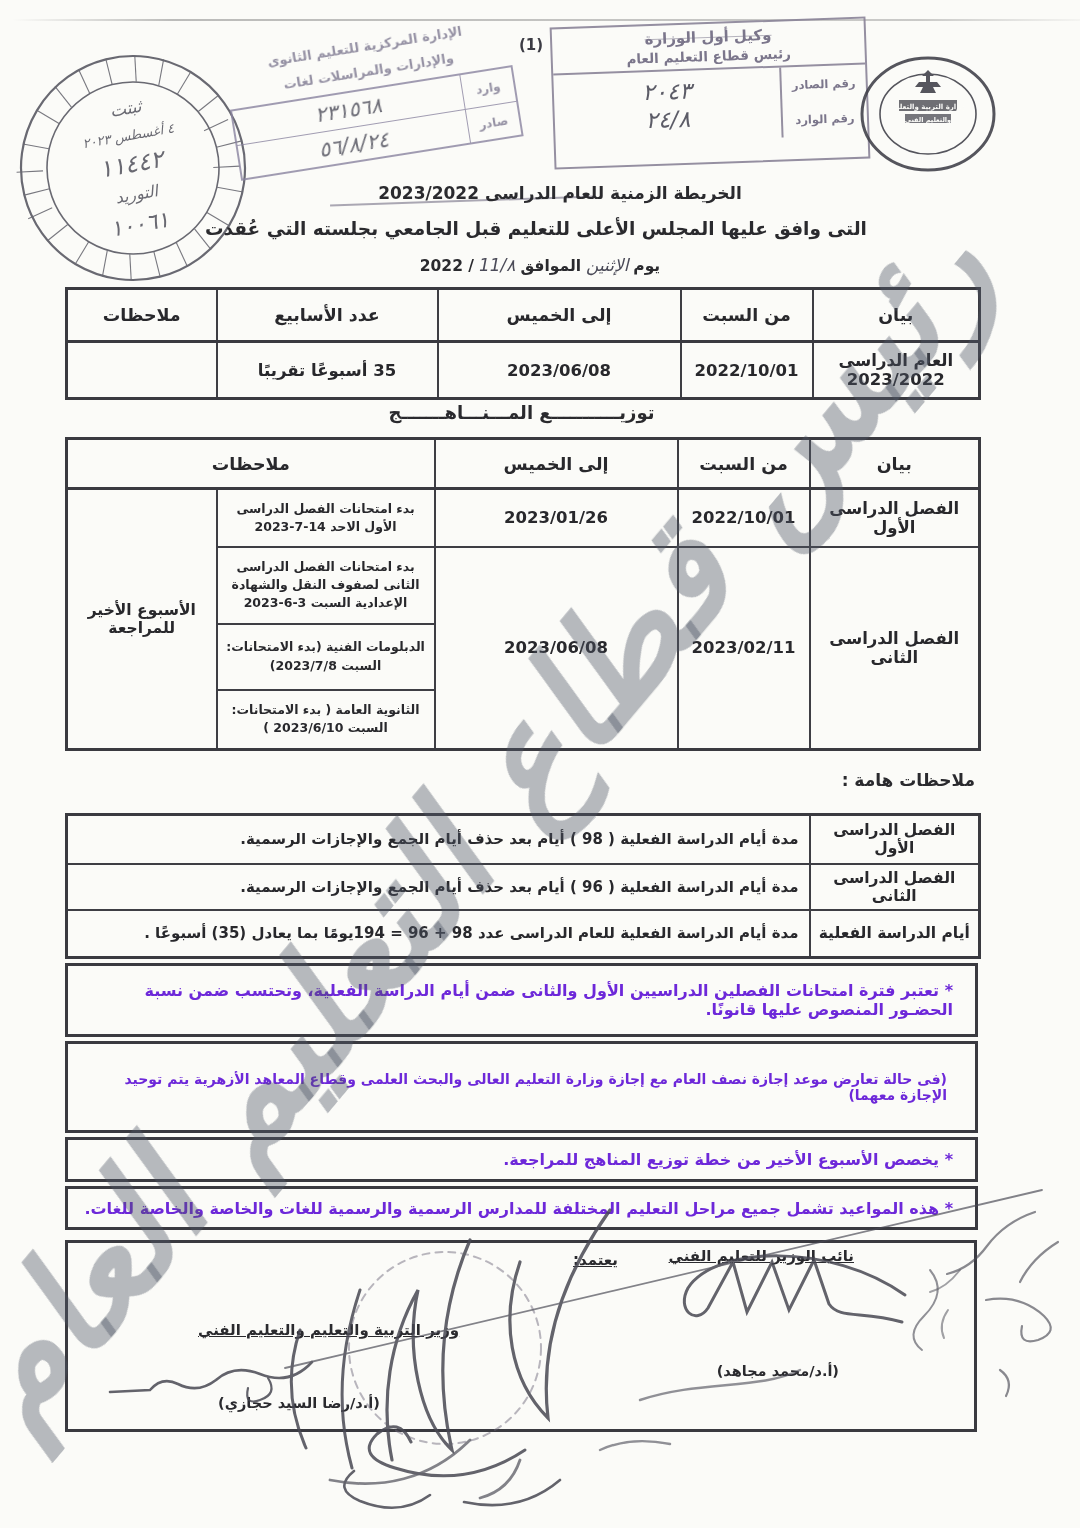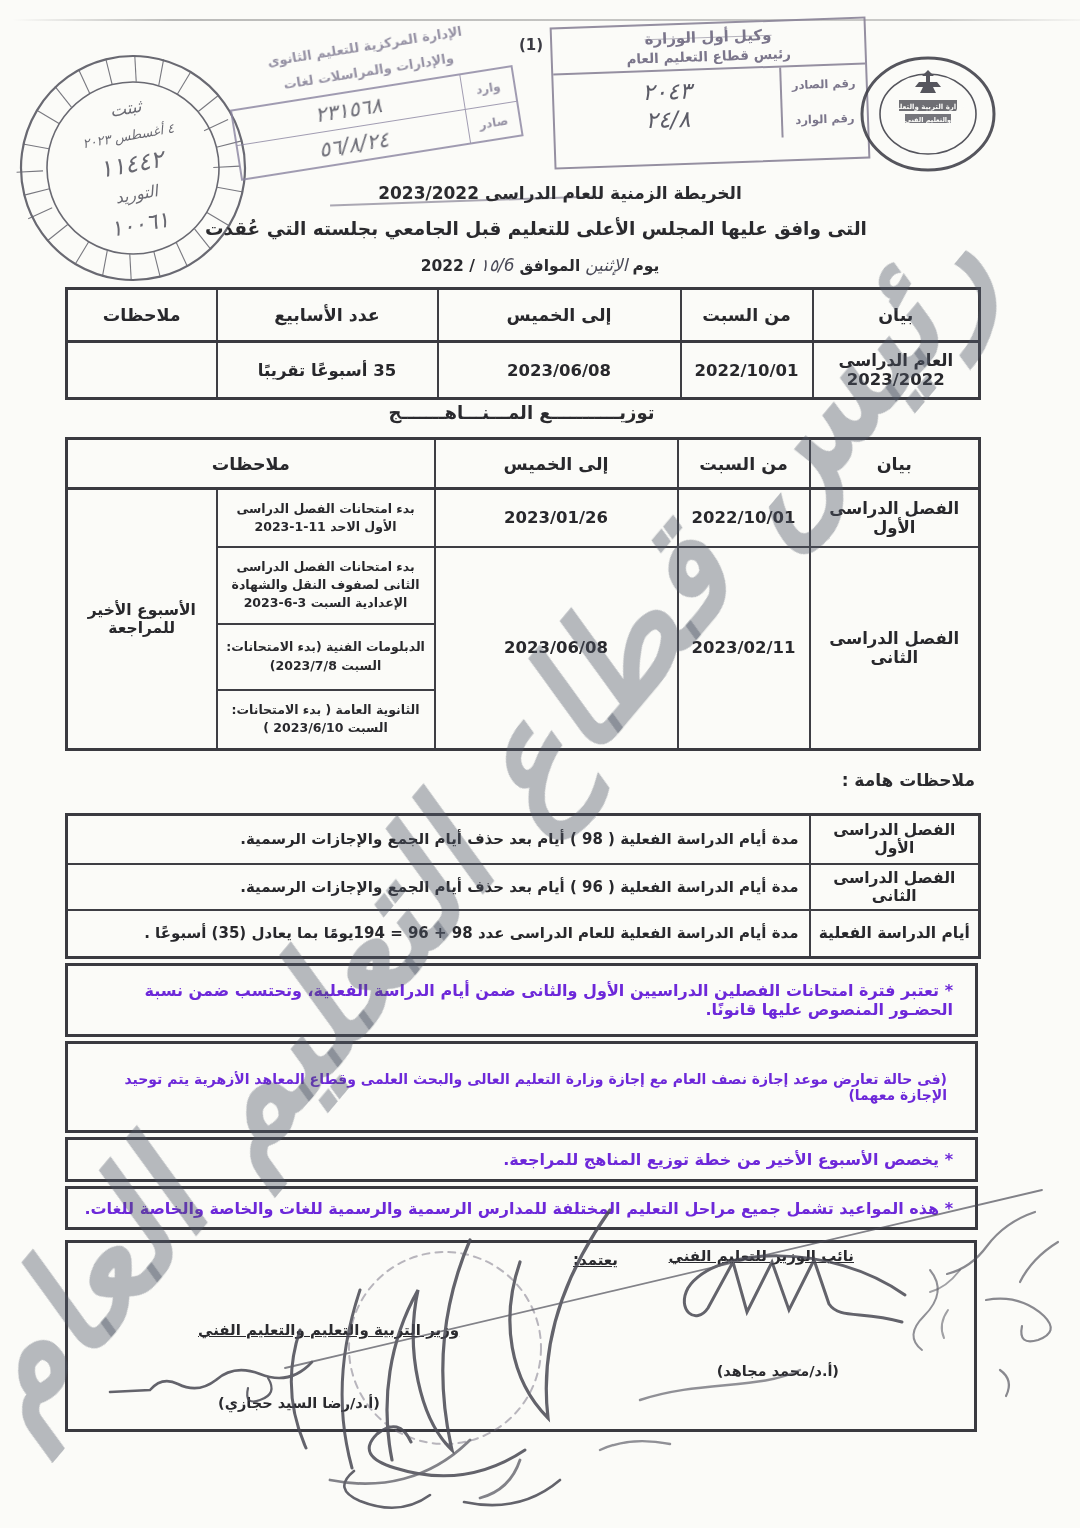--- a/index.html
+++ b/index.html
@@ -171,21 +171,21 @@
   </svg>
 
   <div class="abs strike"></div>
 
   <div class="abs t1 typed">الخريطة الزمنية للعام الدراسى 2023/2022</div>
   <div class="abs t2 typed">التى وافق عليها المجلس الأعلى للتعليم قبل الجامعي بجلسته التي عُقدت</div>
   <div class="abs t3">
     <span class="typed">يوم</span>
     <span class="hand">الإثنين</span>
     <span class="typed">الموافق</span>
-    <span class="hand">١٥/6</span>
+    <span class="hand">11/٨</span>
     <span class="typed">/ 2022</span>
   </div>
 
   <table class="doc-table" style="left:65px; top:287px; width:913px;">
     <colgroup>
         <col style="width:167px">
         <col style="width:132px">
         <col style="width:243px">
         <col style="width:221px">
         <col style="width:150px">
@@ -225,21 +225,21 @@
         <tr style="height:50px">
       <th>بيان</th>
       <th>من السبت</th>
       <th>إلى الخميس</th>
       <th colspan="2">ملاحظات</th>
     </tr>
     <tr style="height:58px">
       <td class="cell-lg">الفصل الدراسى الأول</td>
       <td class="cell-lg">2022/10/01</td>
       <td class="cell-lg">2023/01/26</td>
-      <td class="cell-sm">بدء امتحانات الفصل الدراسى الأول الاحد 11-1-2023</td>
+      <td class="cell-sm">بدء امتحانات الفصل الدراسى الأول الاحد 14-7-2023</td>
       <td rowspan="4" class="cell-lg" style="font-size:15.5px">الأسبوع الأخير للمراجعة</td>
     </tr>
     <tr style="height:77px">
       <td rowspan="3" class="cell-lg">الفصل الدراسى الثانى</td>
       <td rowspan="3" class="cell-lg">2023/02/11</td>
       <td rowspan="3" class="cell-lg">2023/06/08</td>
       <td class="cell-sm">بدء امتحانات الفصل الدراسى الثانى لصفوف النقل والشهادة الإعدادية السبت 3-6-2023</td>
     </tr>
     <tr style="height:66px">
       <td class="cell-sm">الدبلومات الفنية (بدء الامتحانات: السبت 2023/7/8)</td>

